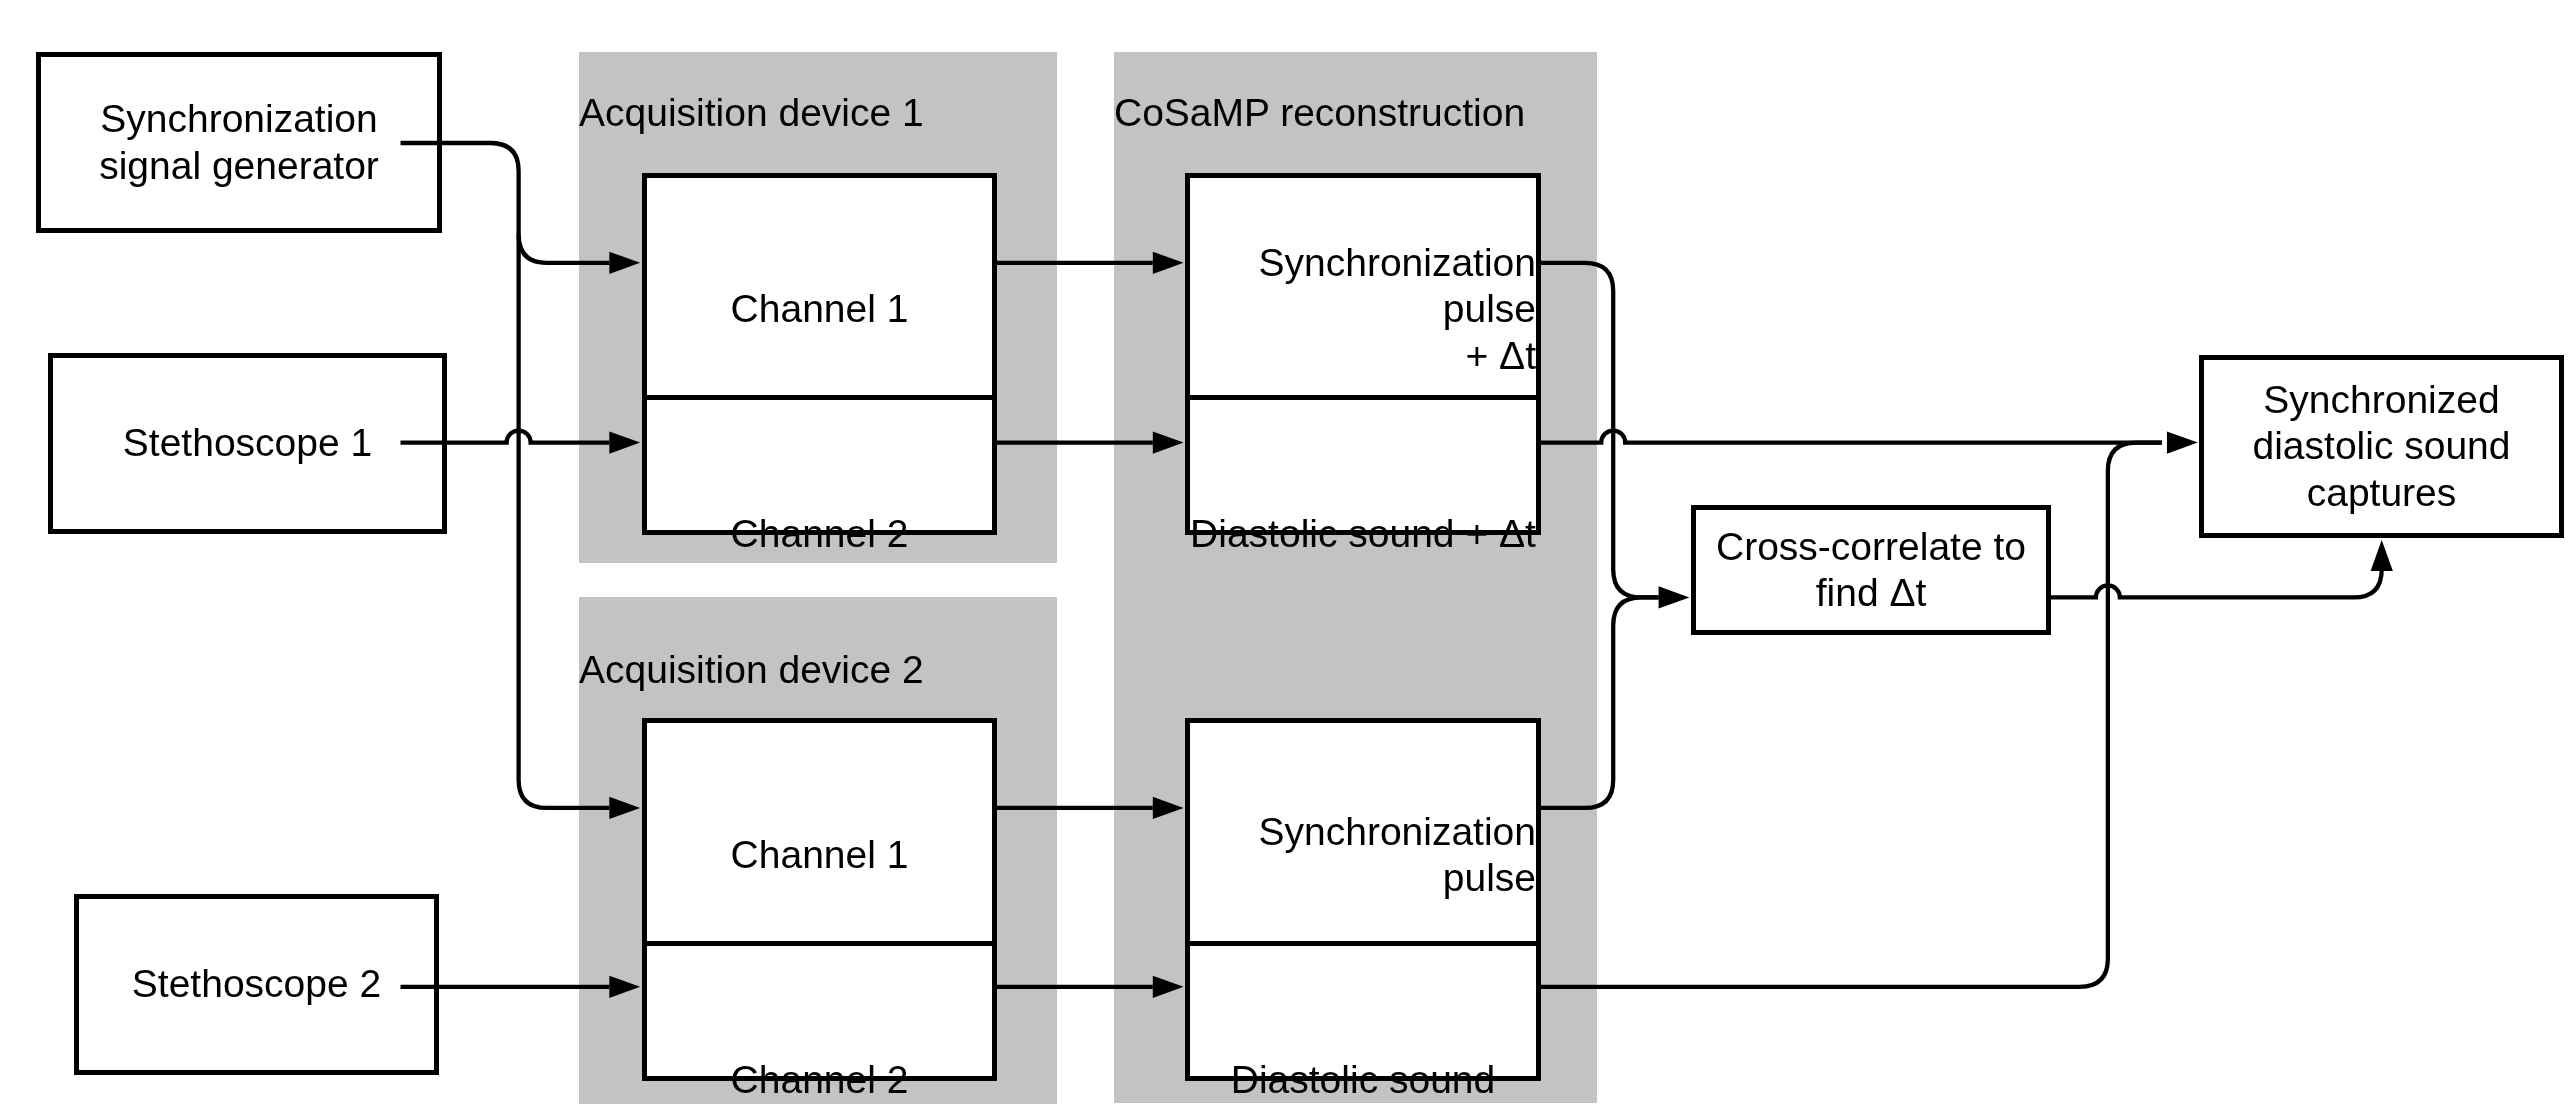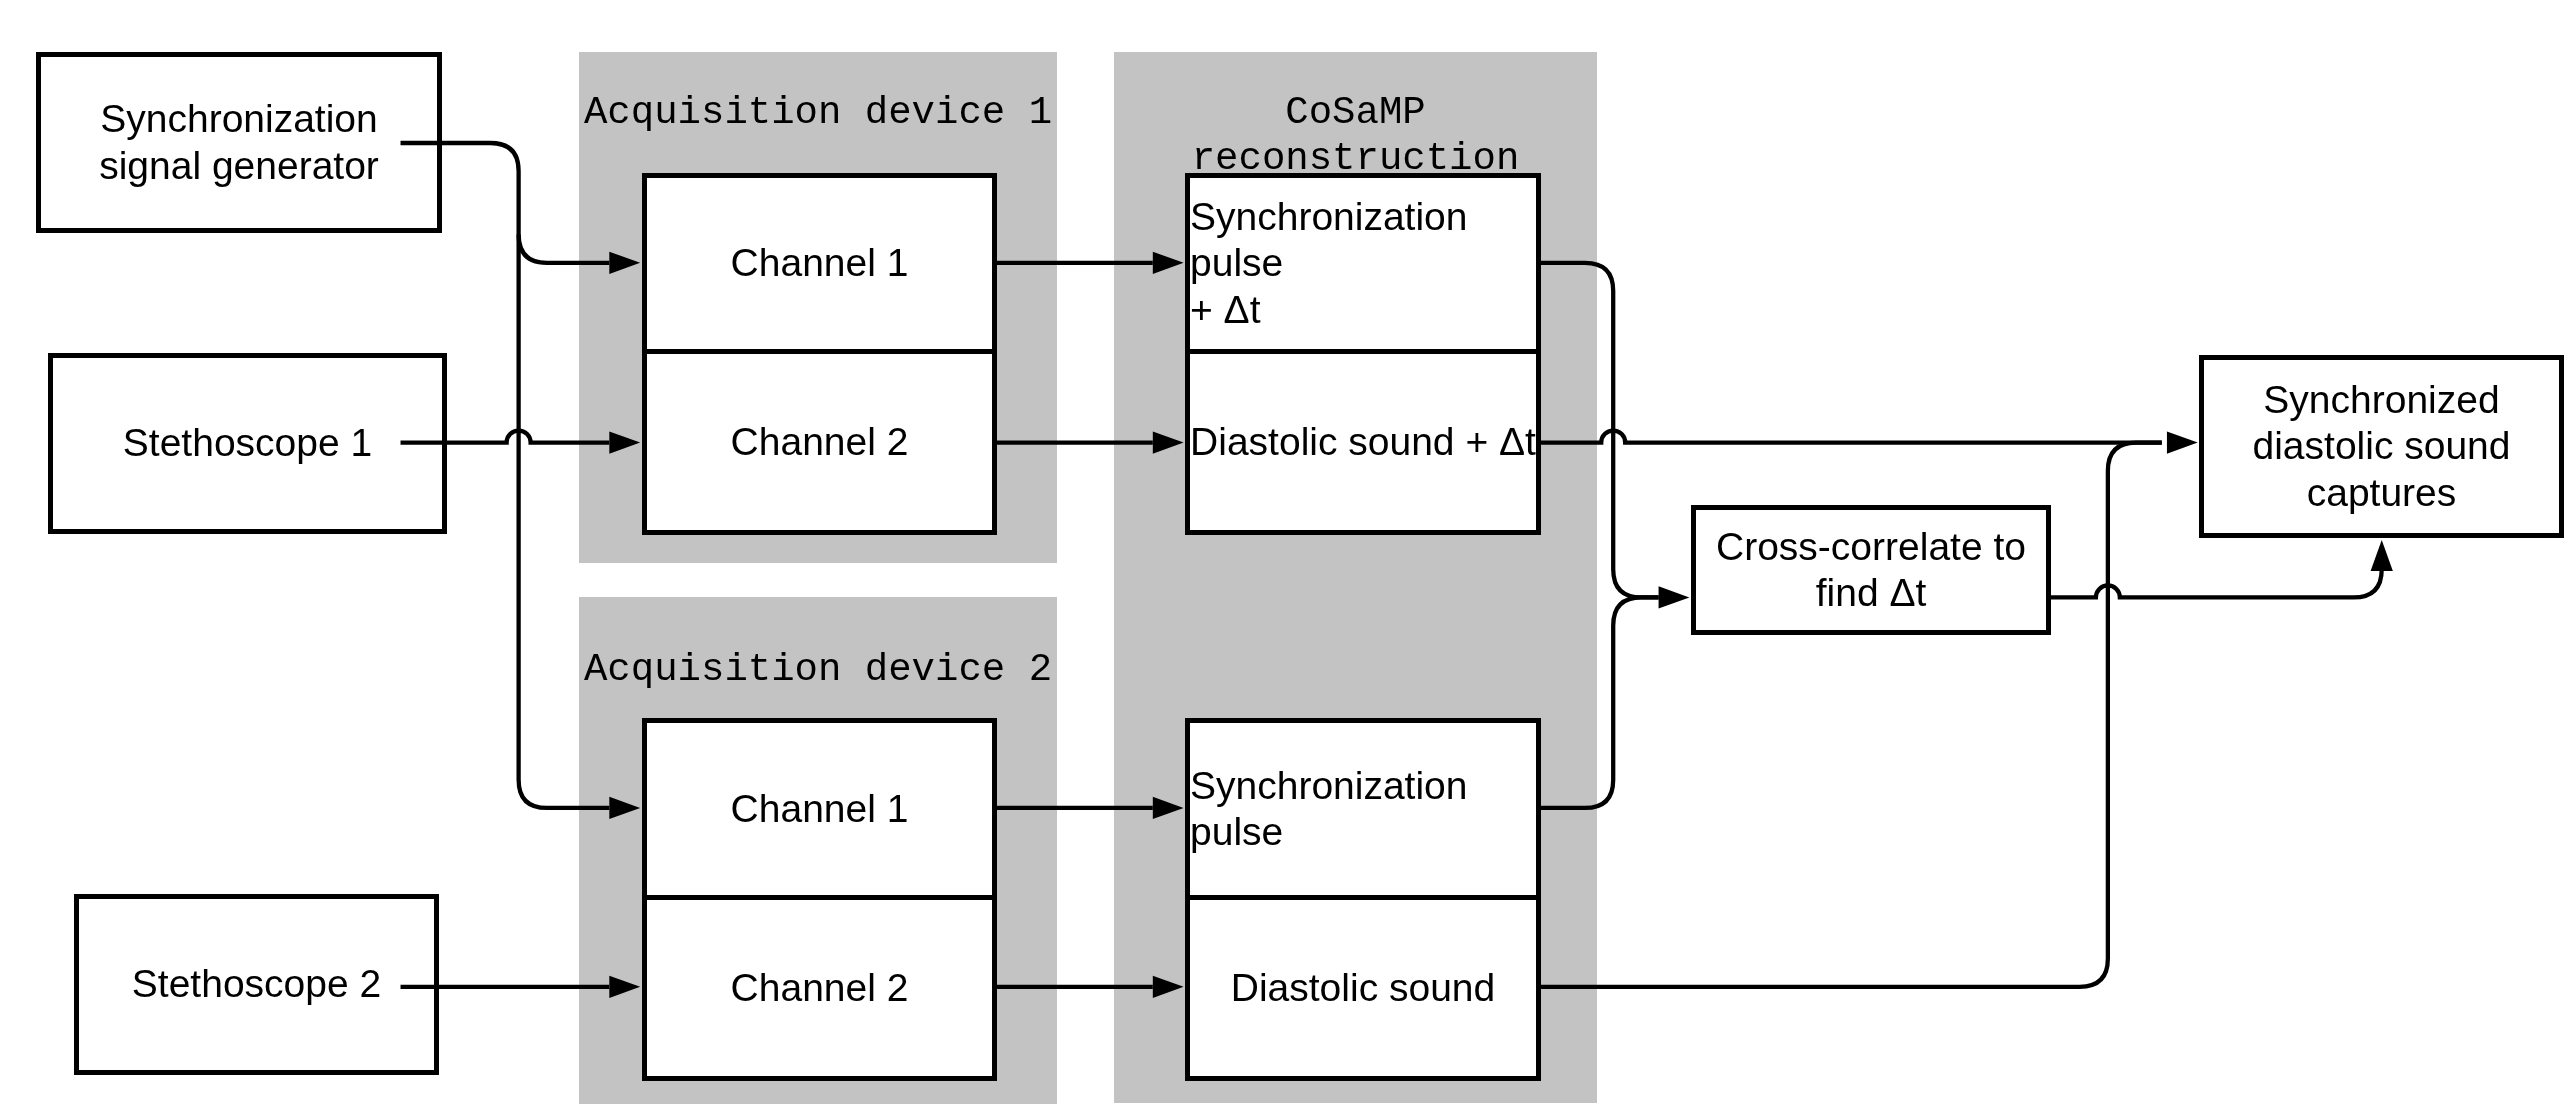--- a/index.html
+++ b/index.html
@@ -10,35 +10,35 @@
     background: #ffffff;
     font-family: "Liberation Sans", sans-serif;
     font-size: 39px;
     line-height: 1.18;
     color: #000000;
     overflow: hidden;
   }
   .panel { position: absolute; background: #c3c3c3; }
   .panel-title {
     position: absolute; top: 38px; left: 0; right: 0;
-    text-align: center; white-space: pre-line; font-family: Liberation Mono, monospace;
+    white-space: pre-line;
   }
   .panel-title.low { top: 50px; }
   .box {
     position: absolute; background: #ffffff;
     border: 5.1px solid #000000; box-sizing: border-box;
   }
   .box.single {
     display: flex; align-items: center; justify-content: center;
     text-align: center; white-space: pre-line;
   }
   .box.split .cell {
     height: 50%; box-sizing: border-box;
     display: flex; align-items: center; justify-content: center;
-    text-align: left; white-space: pre-line;
+    text-align: right; white-space: pre-line; margin-top: 46px;
   }
   .box.split .cell.top { border-bottom: 5.1px solid #000000; }
   svg.wires { position: absolute; left: 0; top: 0; pointer-events: none; }
   svg.wires path { stroke: #000000; stroke-width: 5; fill: none; }
   svg.wires polygon { fill: #000000; stroke: none; }
 </style>
 </head>
 <body>
 
 <div class="stage">

